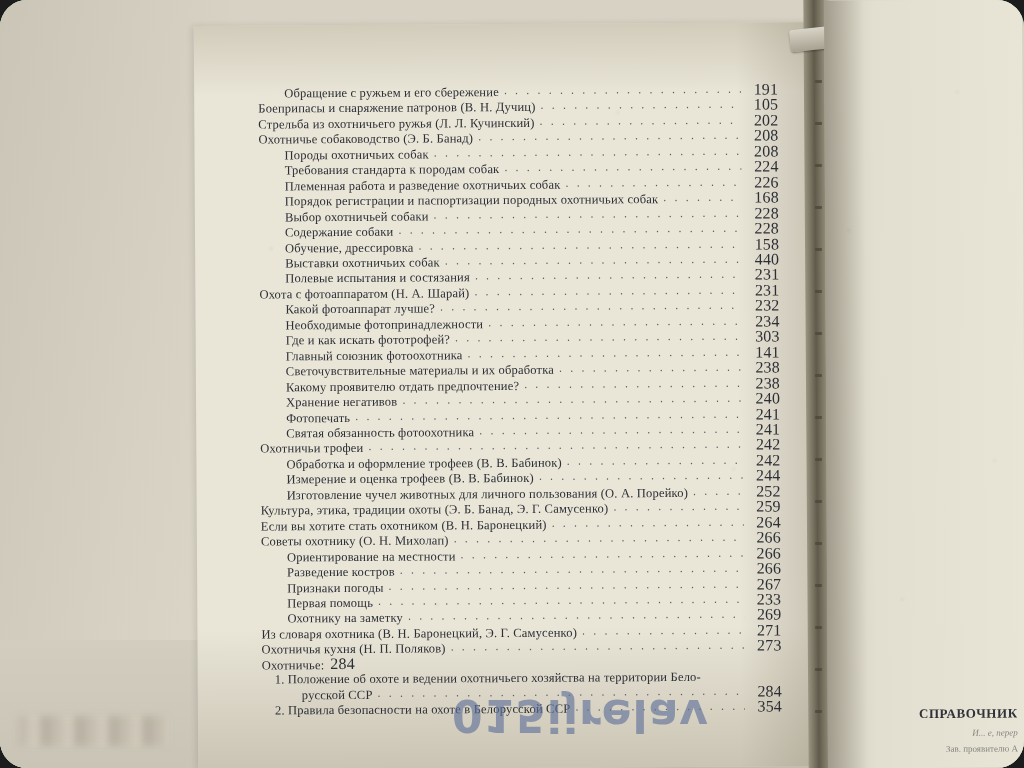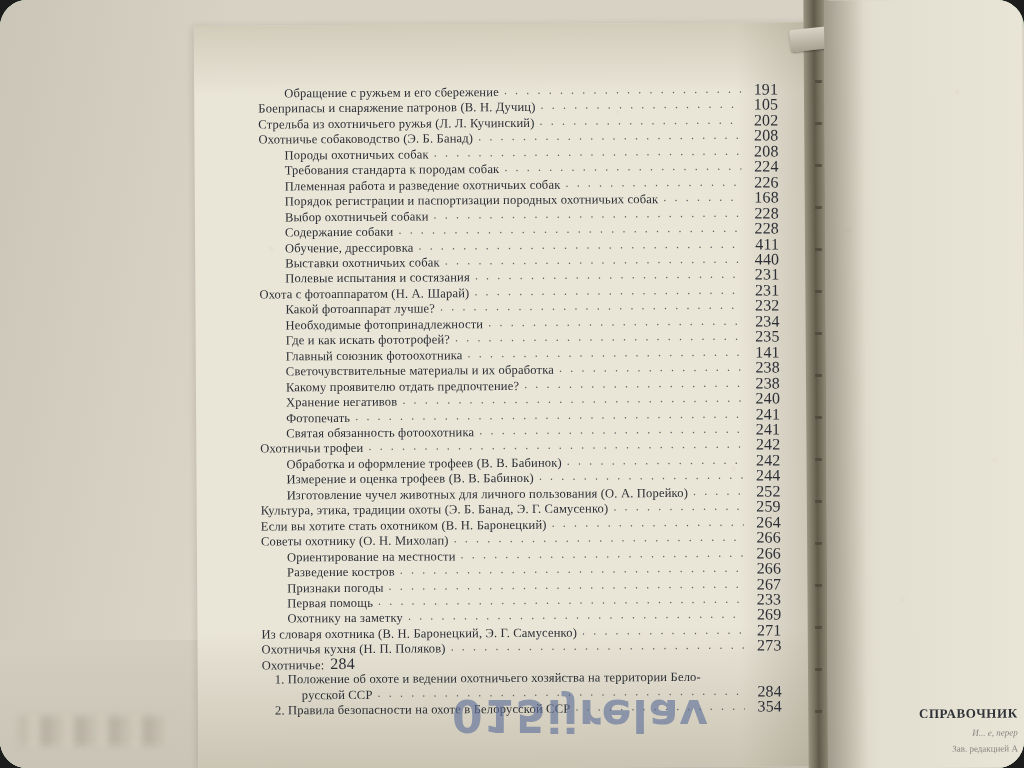--- a/index.html
+++ b/index.html
@@ -254,21 +254,21 @@
           <span class="pg">228</span>
         </div>
         <div class="row lvl1">
           <span class="txt">Содержание  собаки</span>
           <span class="dots">. . . . . . . . . . . . . . . . . . . . . . . . . . . . . . . . . . . . . . . . . . . . . . . . . . . . . . . . . . . . . . . . . . . . . . . . . . . . . . . . . . . . . . . . . . . . . . . . . . . . . . . . . . . . . . . . . . . . . . . . </span>
           <span class="pg">228</span>
         </div>
         <div class="row lvl1">
           <span class="txt">Обучение,  дрессировка</span>
           <span class="dots">. . . . . . . . . . . . . . . . . . . . . . . . . . . . . . . . . . . . . . . . . . . . . . . . . . . . . . . . . . . . . . . . . . . . . . . . . . . . . . . . . . . . . . . . . . . . . . . . . . . . . . . . . . . . . . . . . . . . . . . . </span>
-          <span class="pg">411</span>
+          <span class="pg">158</span>
         </div>
         <div class="row lvl1">
           <span class="txt">Выставки охотничьих собак</span>
           <span class="dots">. . . . . . . . . . . . . . . . . . . . . . . . . . . . . . . . . . . . . . . . . . . . . . . . . . . . . . . . . . . . . . . . . . . . . . . . . . . . . . . . . . . . . . . . . . . . . . . . . . . . . . . . . . . . . . . . . . . . . . . . </span>
           <span class="pg">440</span>
         </div>
         <div class="row lvl1">
           <span class="txt">Полевые испытания и состязания</span>
           <span class="dots">. . . . . . . . . . . . . . . . . . . . . . . . . . . . . . . . . . . . . . . . . . . . . . . . . . . . . . . . . . . . . . . . . . . . . . . . . . . . . . . . . . . . . . . . . . . . . . . . . . . . . . . . . . . . . . . . . . . . . . . . </span>
           <span class="pg">231</span>
@@ -284,21 +284,21 @@
           <span class="pg">232</span>
         </div>
         <div class="row lvl1">
           <span class="txt">Необходимые фотопринадлежности</span>
           <span class="dots">. . . . . . . . . . . . . . . . . . . . . . . . . . . . . . . . . . . . . . . . . . . . . . . . . . . . . . . . . . . . . . . . . . . . . . . . . . . . . . . . . . . . . . . . . . . . . . . . . . . . . . . . . . . . . . . . . . . . . . . . </span>
           <span class="pg">234</span>
         </div>
         <div class="row lvl1">
           <span class="txt">Где и как искать фототрофей?</span>
           <span class="dots">. . . . . . . . . . . . . . . . . . . . . . . . . . . . . . . . . . . . . . . . . . . . . . . . . . . . . . . . . . . . . . . . . . . . . . . . . . . . . . . . . . . . . . . . . . . . . . . . . . . . . . . . . . . . . . . . . . . . . . . . </span>
-          <span class="pg">235</span>
+          <span class="pg">303</span>
         </div>
         <div class="row lvl1">
           <span class="txt">Главный союзник фотоохотника</span>
           <span class="dots">. . . . . . . . . . . . . . . . . . . . . . . . . . . . . . . . . . . . . . . . . . . . . . . . . . . . . . . . . . . . . . . . . . . . . . . . . . . . . . . . . . . . . . . . . . . . . . . . . . . . . . . . . . . . . . . . . . . . . . . . </span>
           <span class="pg">141</span>
         </div>
         <div class="row lvl1">
           <span class="txt">Светочувствительные материалы и их обработка</span>
           <span class="dots">. . . . . . . . . . . . . . . . . . . . . . . . . . . . . . . . . . . . . . . . . . . . . . . . . . . . . . . . . . . . . . . . . . . . . . . . . . . . . . . . . . . . . . . . . . . . . . . . . . . . . . . . . . . . . . . . . . . . . . . . </span>
           <span class="pg">238</span>
@@ -434,19 +434,19 @@
     <i style="top:638px"></i>
       <i style="top:680px"></i>
   </div>
   <div class="clip"></div>
 
   <div class="rightpage">
     <div class="rightpage-shade"></div>
     <div class="grain"></div>
     <div class="rp-text rp1">СПРАВОЧНИК</div>
     <div class="rp-text rp2">И... е, перер</div>
-    <div class="rp-text rp3">Зав. редакцией А</div>
+    <div class="rp-text rp3">Зав. проявителю А</div>
   </div>
 
   <div class="blurbar"></div>
   <div class="watermark">015ijrelav</div>
 
 </div>
 
 </body></html>

